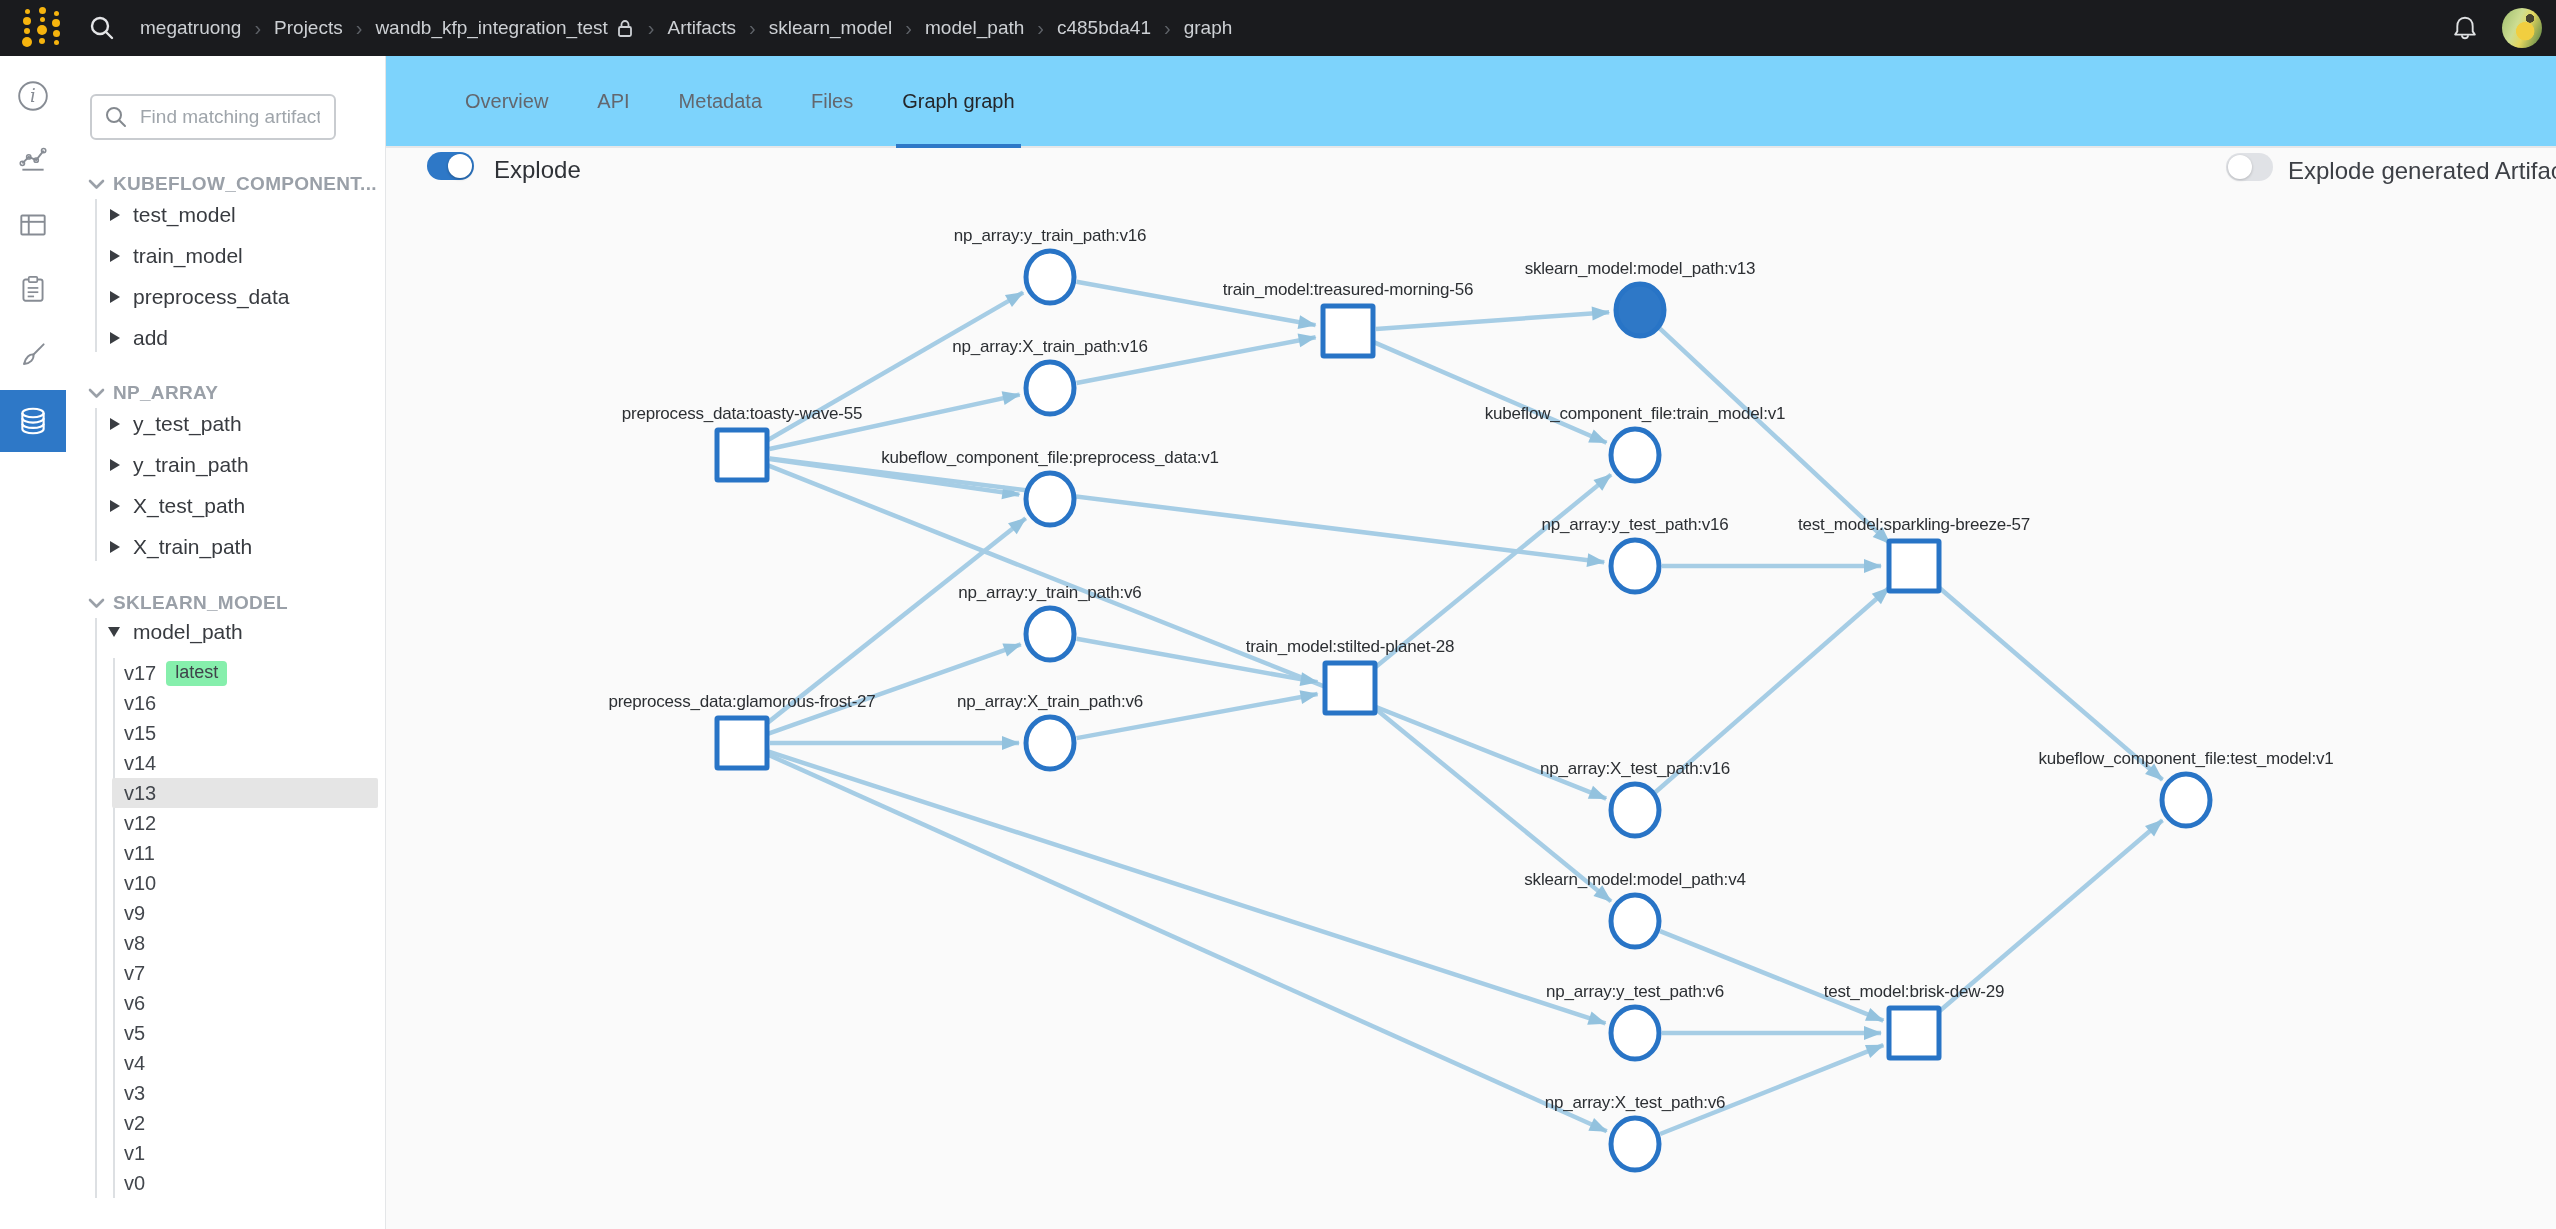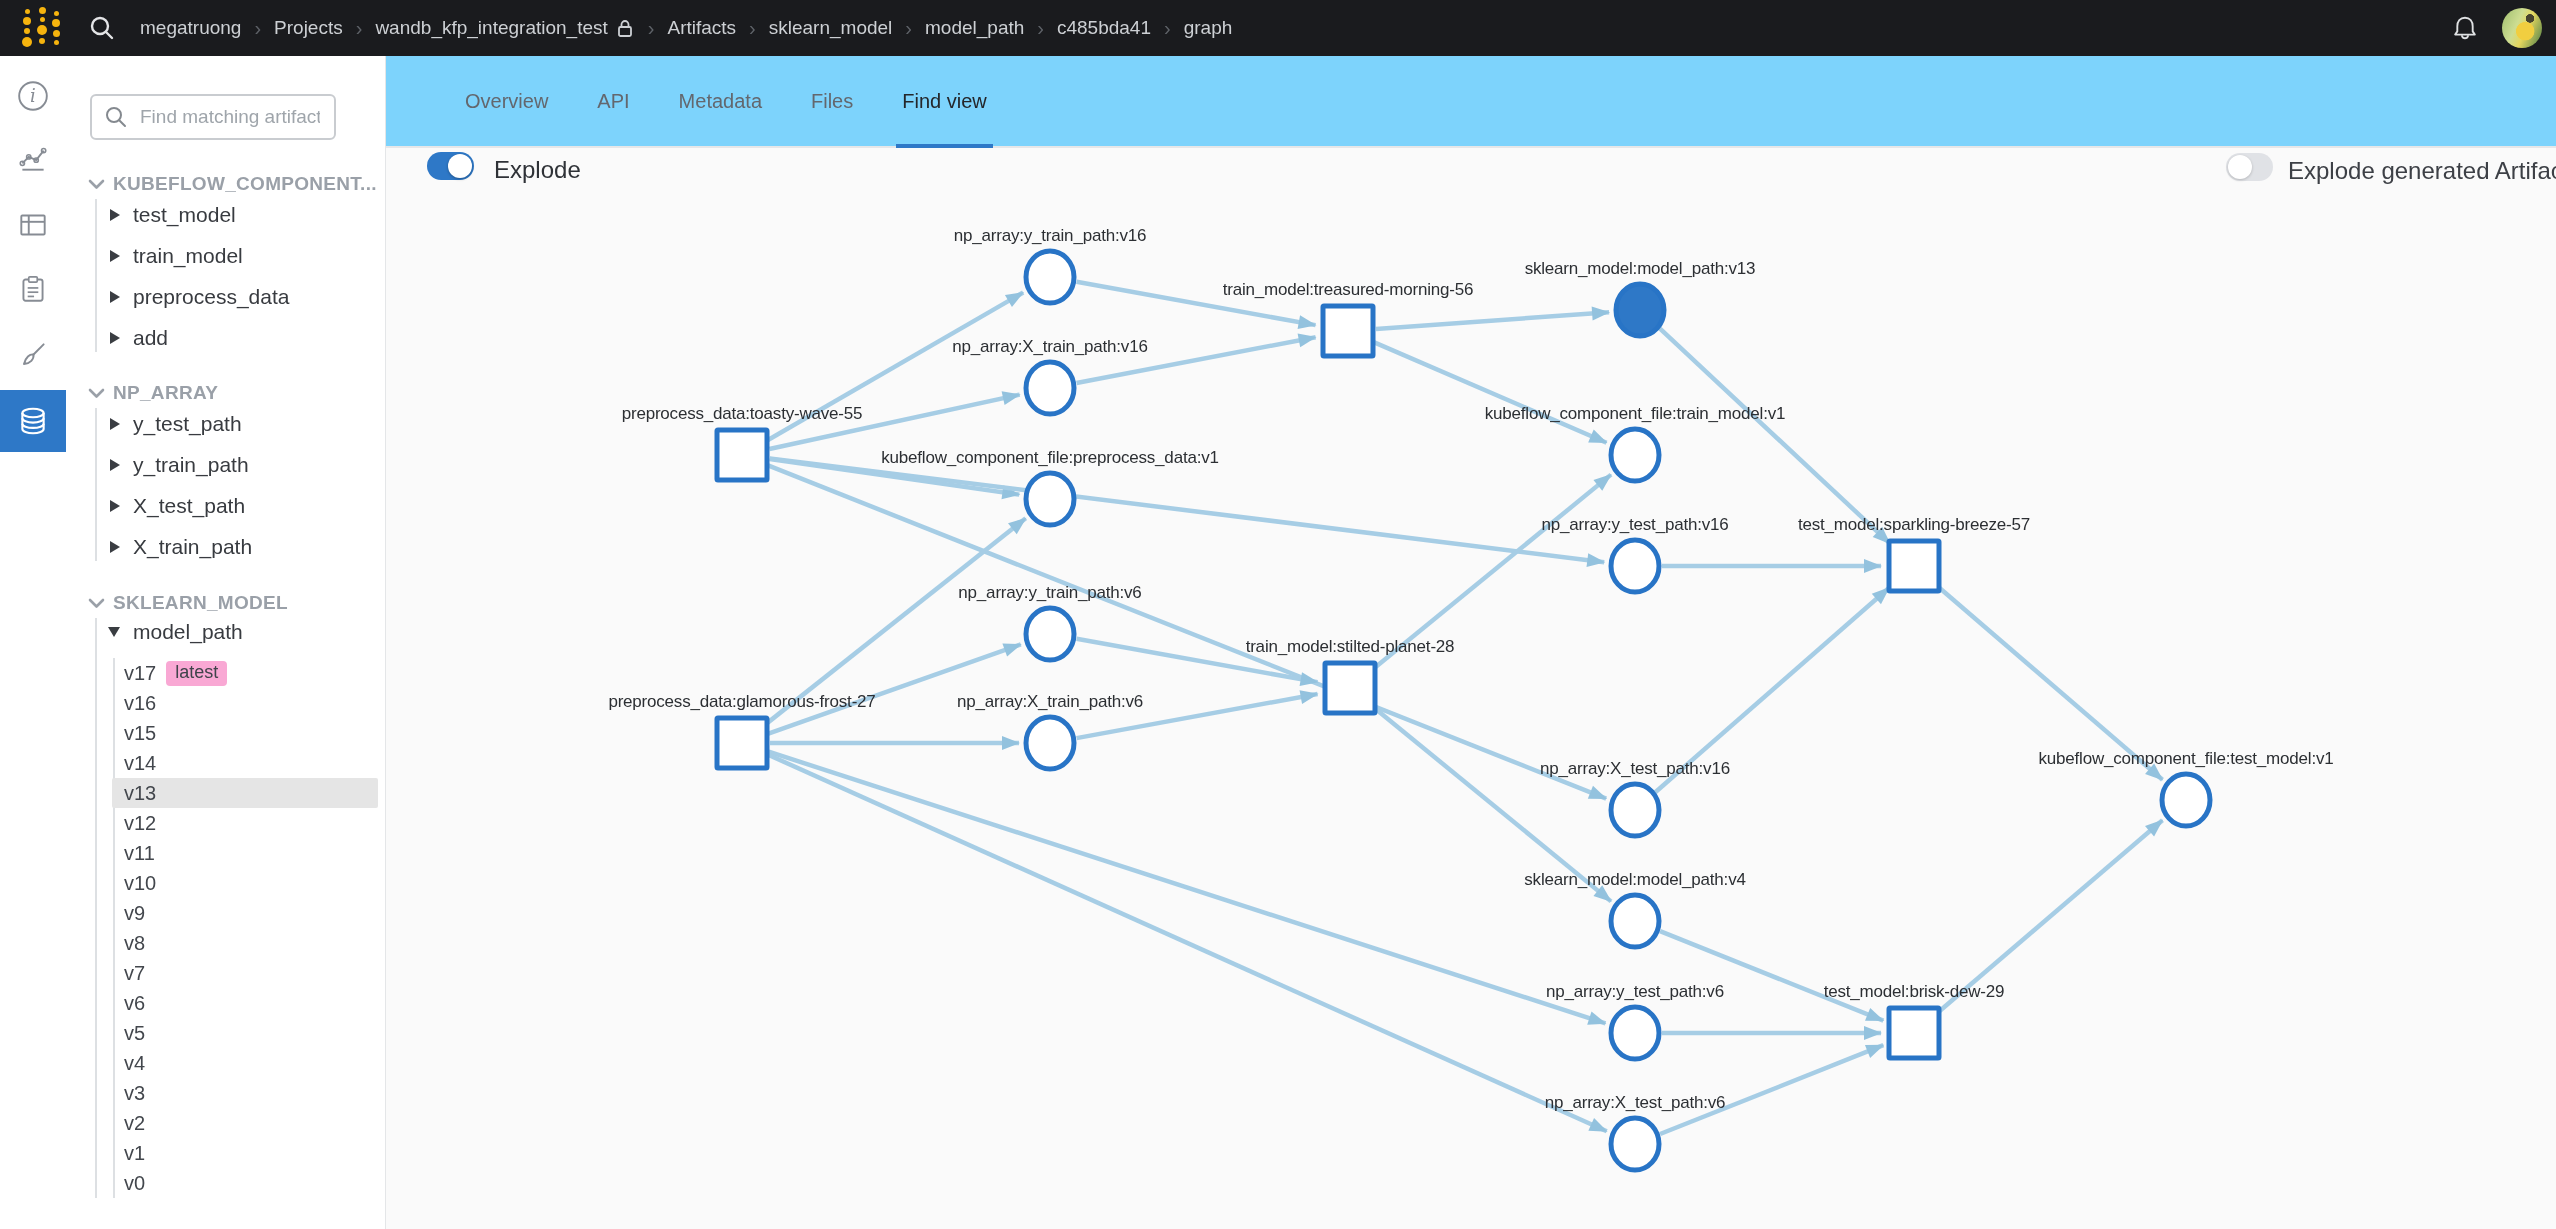--- a/index.html
+++ b/index.html
@@ -37,21 +37,21 @@
   .search-box svg{margin-left:12px;flex:0 0 auto;}
   .tree-row{position:absolute;left:0;width:300px;height:30px;display:flex;align-items:center;cursor:pointer;}
   .tree-header{font-size:19px;font-weight:700;color:#9aa0a8;letter-spacing:.3px;}
   .tree-header .chev{margin-left:22px;margin-right:8px;display:flex;align-items:center;}
   .tree-item{font-size:21px;color:#383b40;}
   .tri-right{width:0;height:0;border-left:10px solid #3a3d42;border-top:6px solid transparent;border-bottom:6px solid transparent;margin-left:44px;margin-right:13px;}
   .tri-down{width:0;height:0;border-top:10px solid #3a3d42;border-left:6px solid transparent;border-right:6px solid transparent;margin-left:42px;margin-right:13px;}
   .version-row{position:absolute;left:46px;width:266px;height:30px;display:flex;align-items:center;font-size:20px;color:#43474d;cursor:pointer;border-radius:2px;}
   .version-row .vlabel{margin-left:12px;}
   .version-row.selected{background:#e5e5e5;}
-  .vbadge{margin-left:10px;background:#f9a8d4;color:#3f434a;border-radius:4px;font-size:18px;padding:1px 9px 3px;}
+  .vbadge{margin-left:10px;background:#86efac;color:#3f434a;border-radius:4px;font-size:18px;padding:1px 9px 3px;}
   .guide{position:absolute;width:0;border-left:2px solid #dde0e3;}
   
   .tabs-bar{position:absolute;left:386px;top:56px;right:0;height:90px;border-bottom:2px solid #e6e7e9;background:#7dd3fc;z-index:4;display:flex;align-items:stretch;padding-left:79px;}
   .tab{display:flex;align-items:center;font-size:20px;color:#63676e;margin-right:49px;cursor:pointer;position:relative;}
   .tab.active{color:#24262a;}
   .tab.active::after{content:"";position:absolute;left:-6px;right:-6px;bottom:-2px;height:4px;background:#2e78c7;}
   .controls{position:absolute;left:386px;top:146px;right:0;height:66px;z-index:4;}
   .switch{position:absolute;width:47px;height:28px;border-radius:14px;cursor:pointer;}
   .switch .knob{position:absolute;top:2px;width:24px;height:24px;border-radius:50%;background:#fff;box-shadow:0 1px 3px rgba(0,0,0,.3);}
   .switch.on{background:#2e78c7;}
@@ -303,21 +303,21 @@
         <span class="vlabel">v0</span>
       </div>
     </div>
 </aside>
 
 <div class="tabs-bar" id="tabs">
     <div class="tab">Overview</div>
     <div class="tab">API</div>
     <div class="tab">Metadata</div>
     <div class="tab">Files</div>
-    <div class="tab active">Find view</div>
+    <div class="tab active">Graph graph</div>
   </div>
 
 <div class="controls">
   <div class="switch on" style="left:41px;top:6px">
       <div class="knob"></div>
     </div>
   <div class="ctl-label" style="left:108px;top:10px">Explode</div>
   <div class="switch off" style="left:1840px;top:7px">
       <div class="knob"></div>
     </div>

